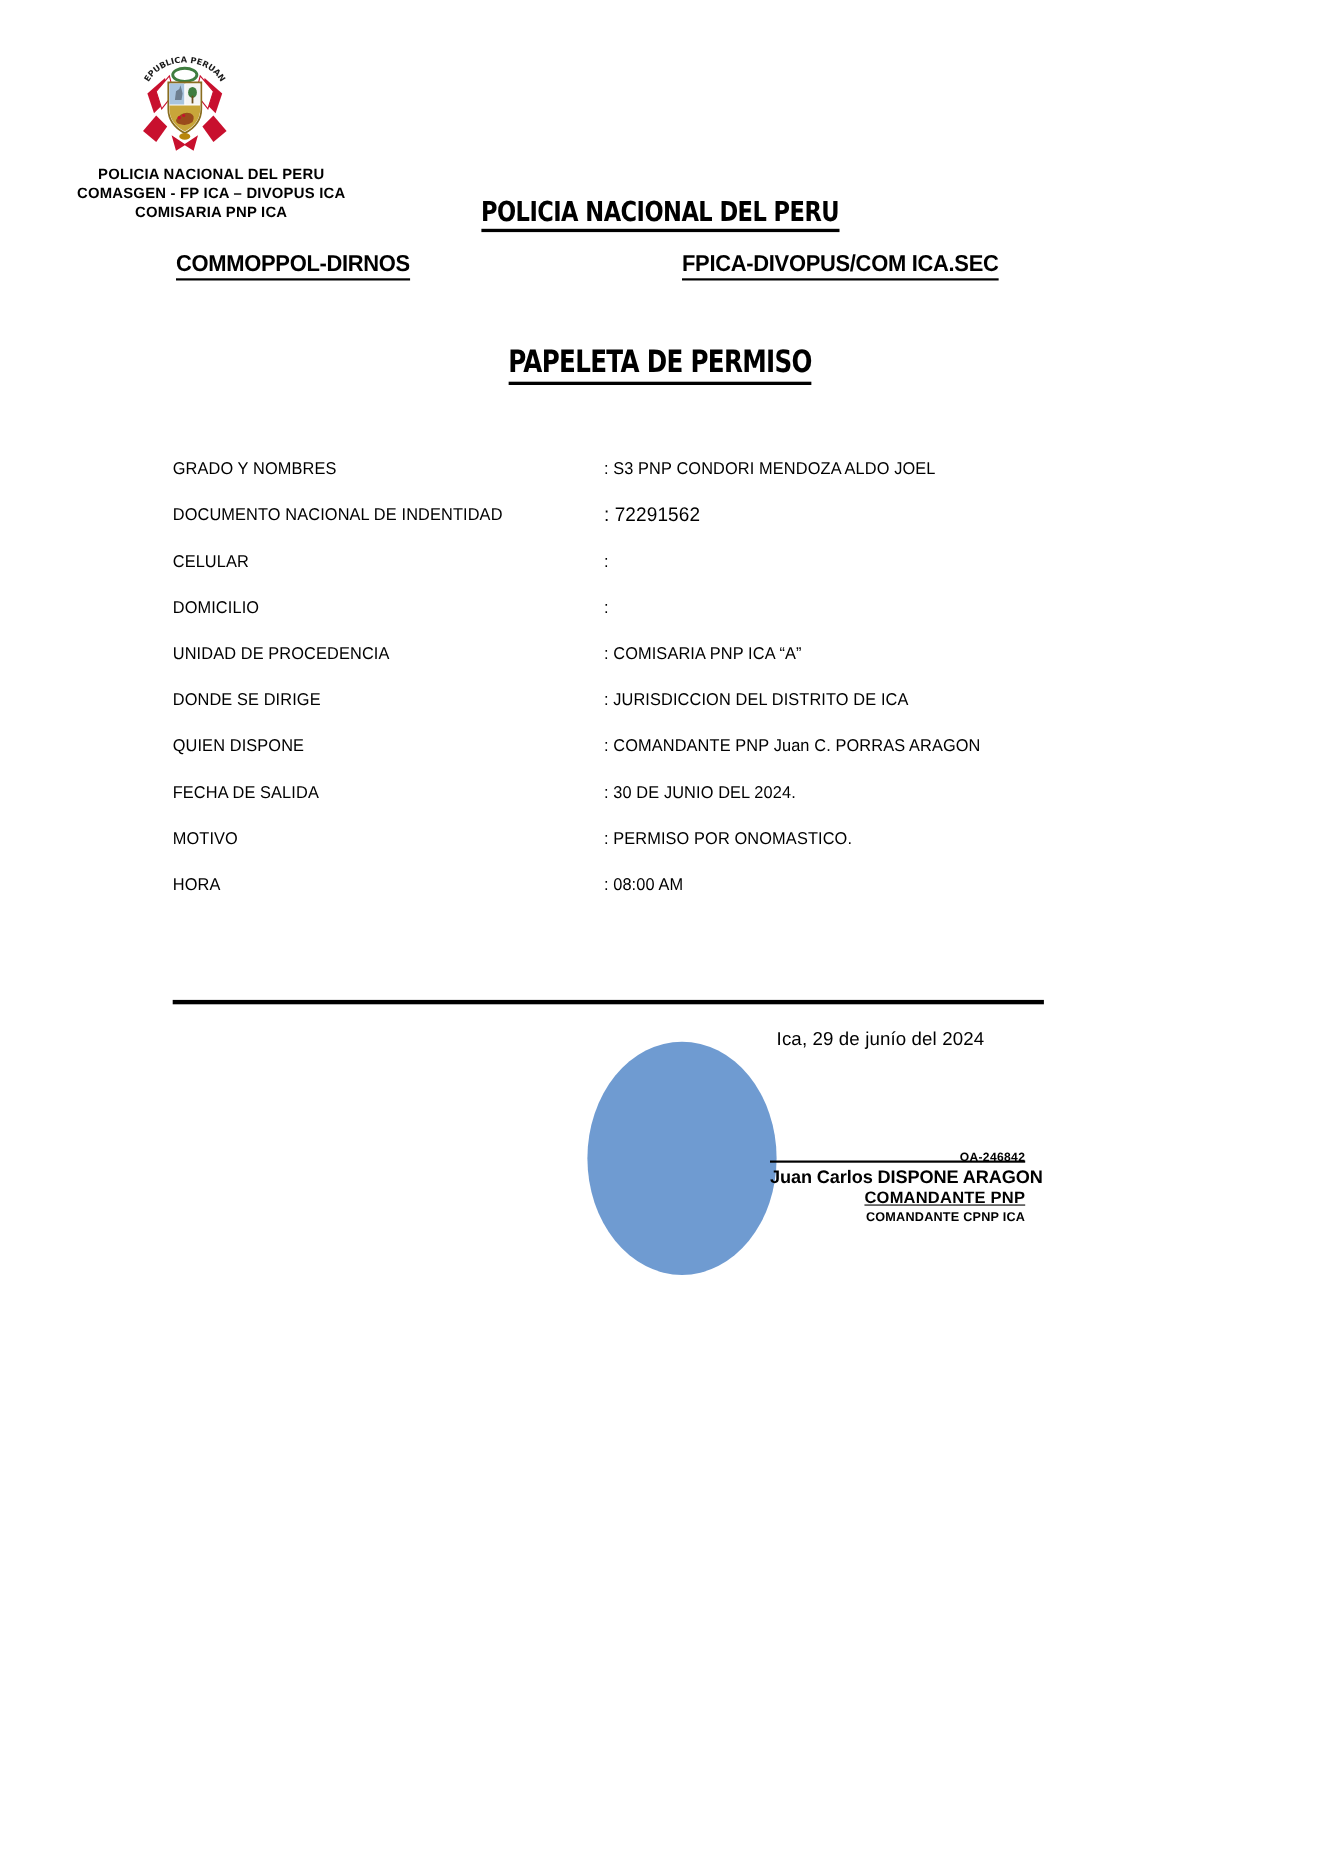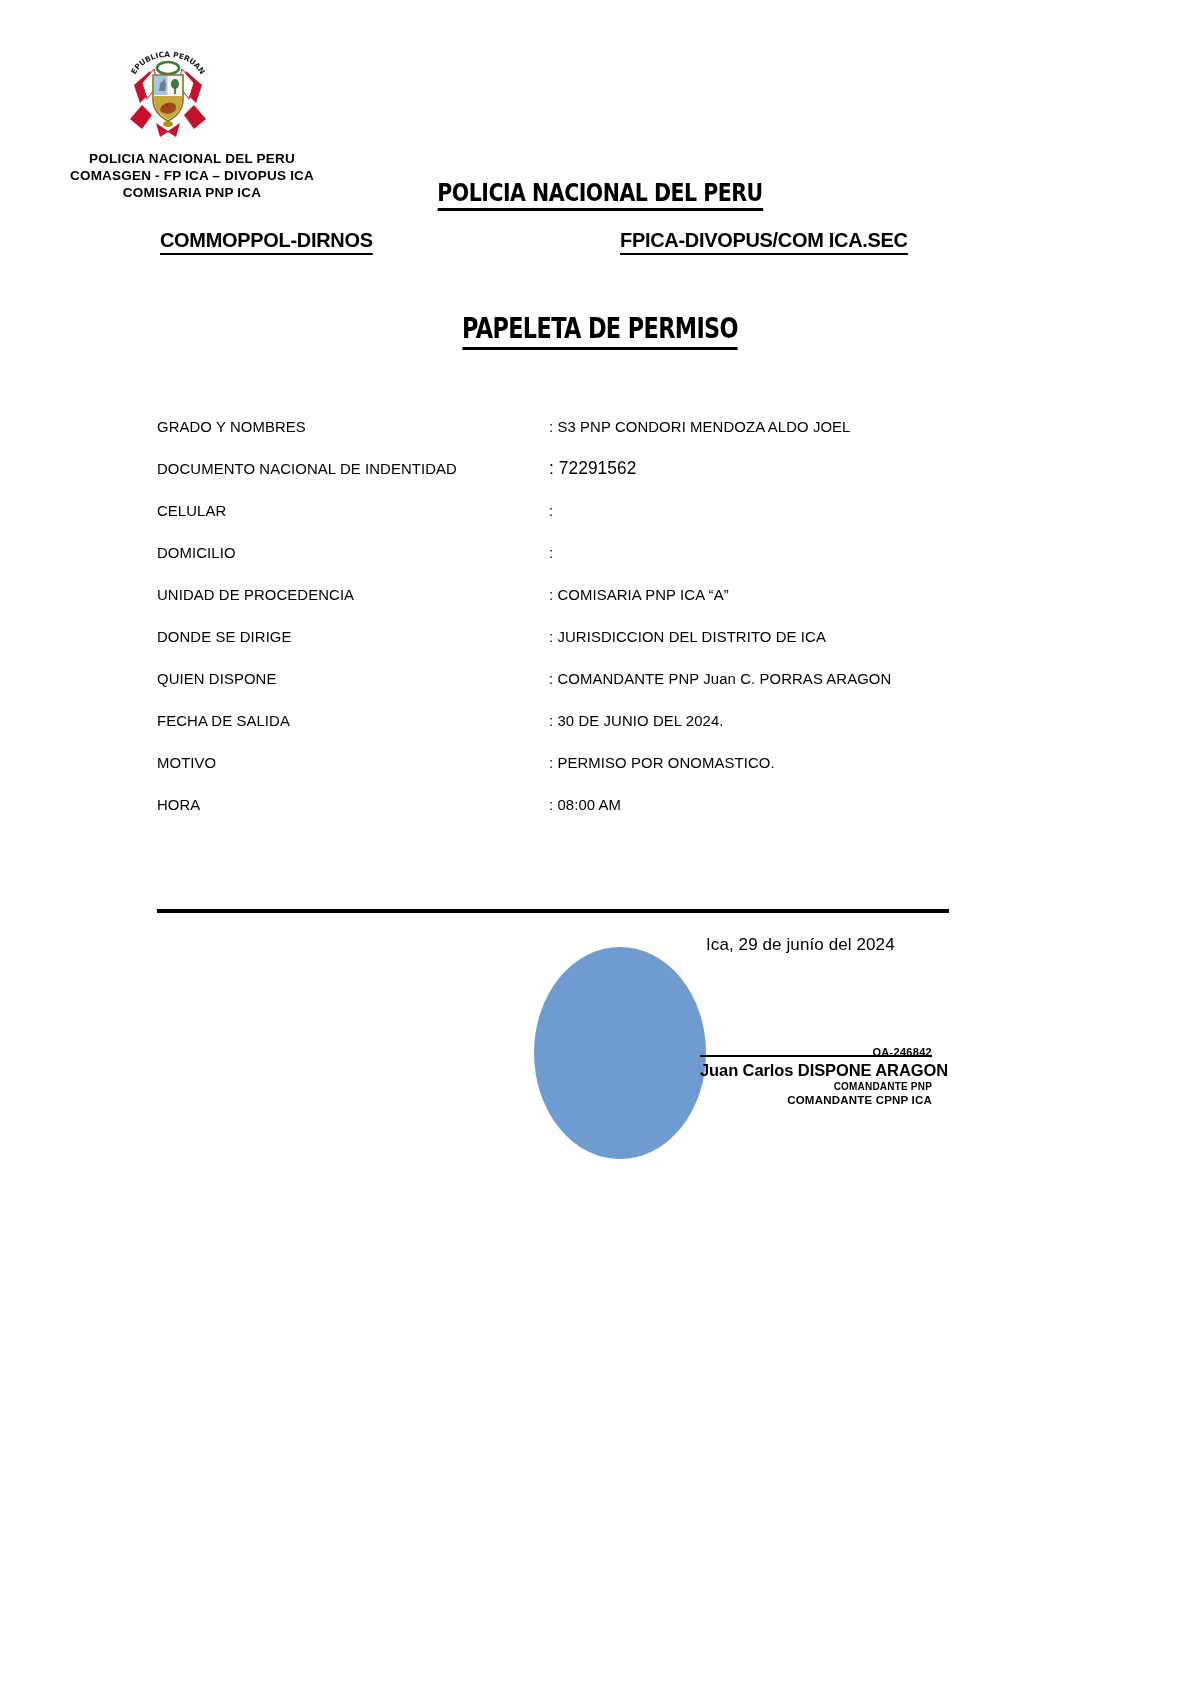--- a/index.html
+++ b/index.html
@@ -209,24 +209,25 @@
     margin-bottom: 2px;
   }
   .sig-name {
     font-size: 16.5px;
     font-weight: bold;
     letter-spacing: -0.1px;
     line-height: 1.15;
     white-space: nowrap;
   }
   .sig-rank {
-    font-size: 10px;
+    font-size: 15px;
     font-weight: bold;
     letter-spacing: 0.2px;
     line-height: 1.3;
+    text-decoration: underline;
   }
   .sig-role {
     font-size: 11.5px;
     font-weight: bold;
     letter-spacing: 0.2px;
     line-height: 1.3;
   }
 </style>
 </head>
 <body style="background: rgb(255, 255, 255);">

